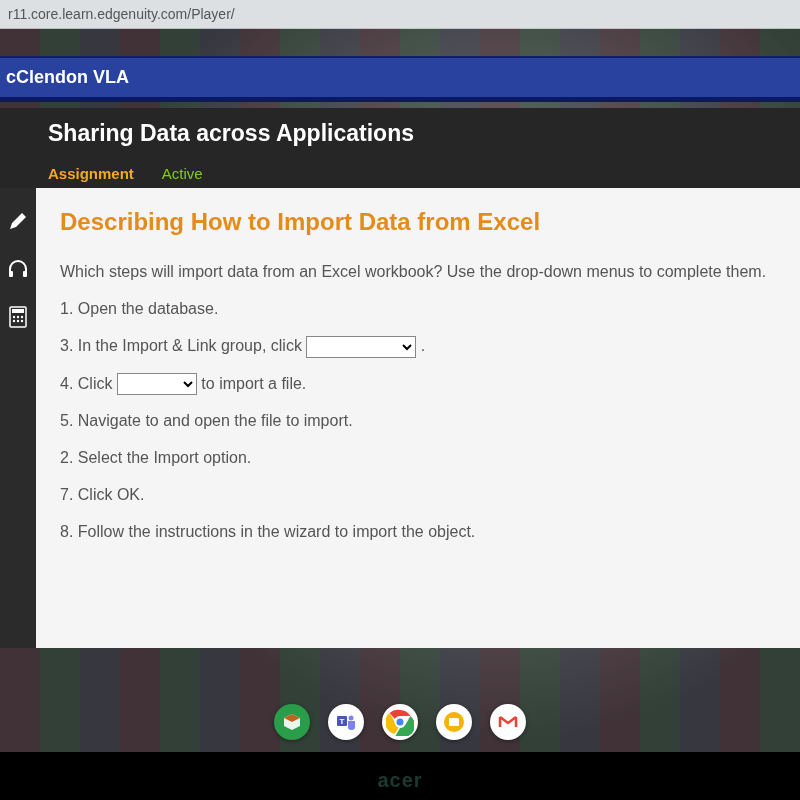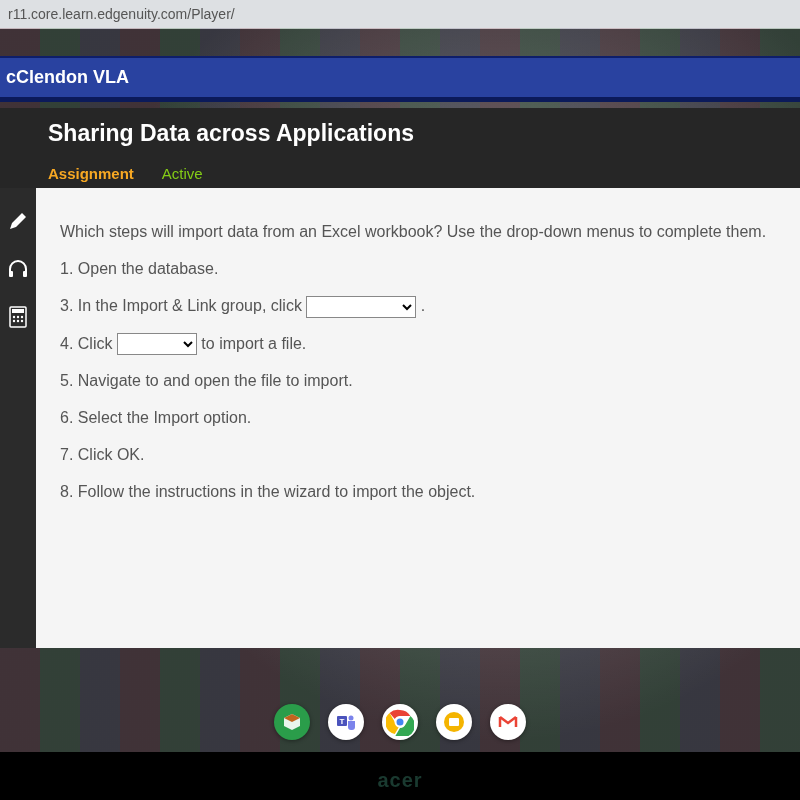--- a/index.html
+++ b/index.html
@@ -212,35 +212,36 @@
         <circle cx="9" cy="11" r="1.2" fill="#fff"></circle>
         <circle cx="13" cy="11" r="1.2" fill="#fff"></circle>
         <circle cx="5" cy="15" r="1.2" fill="#fff"></circle>
         <circle cx="9" cy="15" r="1.2" fill="#fff"></circle>
         <circle cx="13" cy="15" r="1.2" fill="#fff"></circle>
       </svg>
   </div>
 </div>
 
 <div class="content-panel">
+  <div class="content-heading">Describing How to Import Data from Excel</div>
   <div class="content-text">
     <div class="step">Which steps will import data from an Excel workbook? Use the drop-down menus to complete them.</div>
     <div class="step">1. Open the database.</div>
     <div class="step">
       <span>3. In the Import &amp; Link group, click </span>
       <select class="dropdown dd-2"><option></option></select>
       <span>.</span>
     </div>
     <div class="step">
       <span>4. Click </span>
       <select class="dropdown dd-3"><option></option></select>
       <span> to import a file.</span>
     </div>
     <div class="step">5. Navigate to and open the file to import.</div>
-    <div class="step">6. Select the Import option.</div>
+    <div class="step">2. Select the Import option.</div>
     <div class="step">7. Click OK.</div>
     <div class="step">8. Follow the instructions in the wizard to import the object.</div>
   </div>
 </div>
 
 <div class="dock">
   <div class="dock-icon dock-box">
     <svg width="20" height="20" viewBox="0 0 20 20">
         <path fill="#fff" d="M10 2l8 4v8l-8 4-8-4V6l8-4z" opacity="0.9"></path>
         <path fill="#c0651e" d="M10 2l8 4-8 4-8-4 8-4z"></path>

